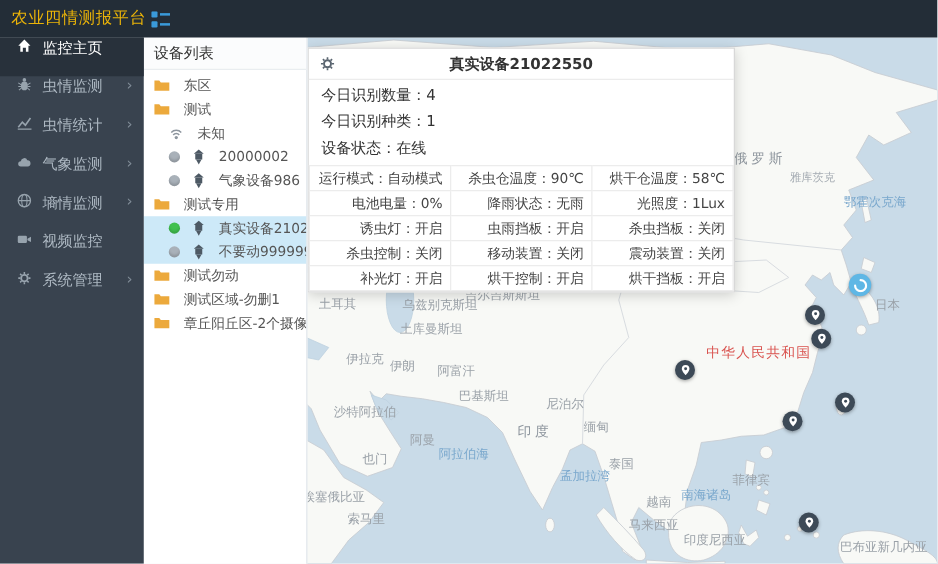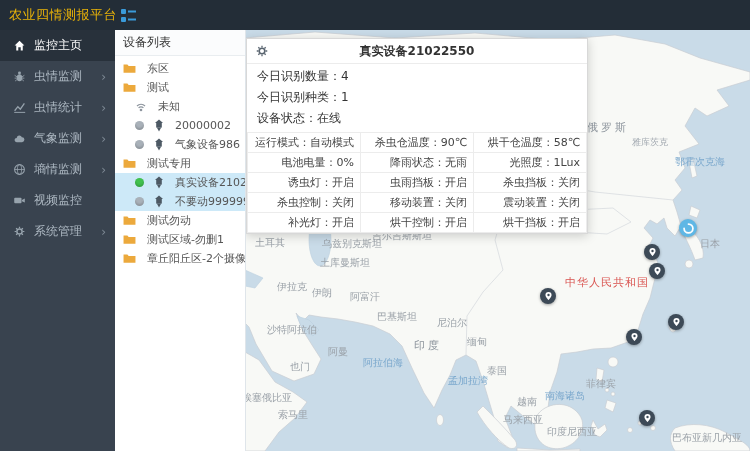--- a/index.html
+++ b/index.html
@@ -6,21 +6,21 @@
   body{font-family:"DejaVu Sans","Liberation Sans",sans-serif;background:#e8e8e8;}
   .app{position:relative;width:750px;height:451px;overflow:hidden;background:#fff;}
 
   
   .topbar{position:absolute;left:0;top:0;width:750px;height:30px;background:#232d37;z-index:10;}
   .app-title{position:absolute;left:9px;top:0;line-height:30px;color:#eab308;font-size:13px;font-weight:normal;letter-spacing:0.5px;}
   .toggle{position:absolute;left:121px;top:8px;width:16px;height:14px;cursor:pointer;}
 
   
   .sidebar{position:absolute;left:0;top:30px;width:115px;bottom:0;background:#39434f;z-index:9;}
-  .side-item{height:31px;display:flex;align-items:center;padding-left:13px;color:#aeb9c3;font-size:12px;cursor:pointer;}
+  .side-item{height:31px;display:flex;padding-left:13px;color:#aeb9c3;font-size:12px;cursor:pointer;}
   .side-item .sicon{width:14px;height:14px;margin-right:7px;display:inline-flex;color:#97a3ad;}
   .side-item .chev{margin-left:auto;padding-right:9px;font-size:12px;color:#7e8a95;}
   .side-item.active{background:#28313b;color:#ffffff;}
   .side-item.active .sicon{color:#ffffff;}
 
   
   .panel{position:absolute;left:115px;top:30px;width:130px;bottom:0;background:#ffffff;border-right:1px solid #dfe5ea;z-index:8;}
   .panel-title{height:25px;line-height:25px;padding-left:8px;font-size:12px;color:#333;border-bottom:1px solid #e9edf0;background:#fbfcfd;}
   .tree{padding-top:3px;}
   .tree-row{height:19px;display:flex;align-items:center;font-size:11px;color:#555;white-space:nowrap;overflow:hidden;cursor:pointer;gap:7px;}
@@ -321,36 +321,36 @@
         <span class="mlabel country" style="left: 138px; top: 149px;">哈萨克斯坦</span>
         <span class="mlabel country" style="left: 328px; top: 192px;">蒙古国</span>
         <span class="mlabel country" style="left: 30px; top: 156px;">乌克兰</span>
         <span class="mlabel country" style="left: 25px; top: 213px;">土耳其</span>
         <span class="mlabel country" style="left: 107px; top: 214px;">乌兹别克斯坦</span>
         <span class="mlabel country" style="left: 157px; top: 206px;">吉尔吉斯斯坦</span>
         <span class="mlabel country" style="left: 100px; top: 233px;">土库曼斯坦</span>
         <span class="mlabel country" style="left: 47px; top: 257px;">伊拉克</span>
         <span class="mlabel country" style="left: 77px; top: 263px;">伊朗</span>
         <span class="mlabel country" style="left: 120px; top: 267px;">阿富汗</span>
-        <span class="mlabel country" style="left: 142px; top: 287px; margin-left: 10px;">巴基斯坦</span>
+        <span class="mlabel country" style="left: 142px; top: 287px;">巴基斯坦</span>
         <span class="mlabel country" style="left: 47px; top: 300px;">沙特阿拉伯</span>
         <span class="mlabel country" style="left: 93px; top: 322px;">阿曼</span>
         <span class="mlabel country" style="left: 55px; top: 337px;">也门</span>
         <span class="mlabel highlight" style="left: 362px; top: 252px;">中华人民共和国</span>
         <span class="mlabel country" style="left: 465px; top: 214px;">日本</span>
         <span class="mlabel country-lg" style="left: 183px; top: 315px;">印度</span>
         <span class="mlabel country" style="left: 207px; top: 293px;">尼泊尔</span>
         <span class="mlabel country" style="left: 232px; top: 312px;">缅甸</span>
         <span class="mlabel country" style="left: 252px; top: 341px;">泰国</span>
         <span class="mlabel country" style="left: 282px; top: 332px; margin-top: 40px;">越南</span>
         <span class="mlabel country" style="left: 356px; top: 354px;">菲律宾</span>
         <span class="mlabel country" style="left: 278px; top: 390px;">马来西亚</span>
         <span class="mlabel country" style="left: 327px; top: 402px;">印度尼西亚</span>
         <span class="mlabel country" style="left: 462px; top: 408px;">巴布亚新几内亚</span>
-        <span class="mlabel sea" style="left: 138px; top: 333px;">阿拉伯海</span>
+        <span class="mlabel sea" style="left: 126px; top: 333px;">阿拉伯海</span>
         <span class="mlabel sea" style="left: 223px; top: 351px;">孟加拉湾</span>
         <span class="mlabel sea" style="left: 320px; top: 366px;">南海诸岛</span>
         <span class="mlabel country" style="left: 22px; top: 368px;">埃塞俄比亚</span>
         <span class="mlabel country" style="left: 48px; top: 385px;">索马里</span>
         <div class="marker pin" style="left: 407px; top: 222px;">
           <svg width="9" height="10" viewBox="0 0 10 10">
             <path d="M5 0.5 a3.4 3.4 0 0 1 3.4 3.4 c0 2.4 -3.4 5.6 -3.4 5.6 S1.6 6.3 1.6 3.9 A3.4 3.4 0 0 1 5 0.5 Z" fill="#ffffff"></path>
             <circle cx="5" cy="3.9" r="1.3" fill="#3d4a57"></circle>
           </svg>
         </div>

